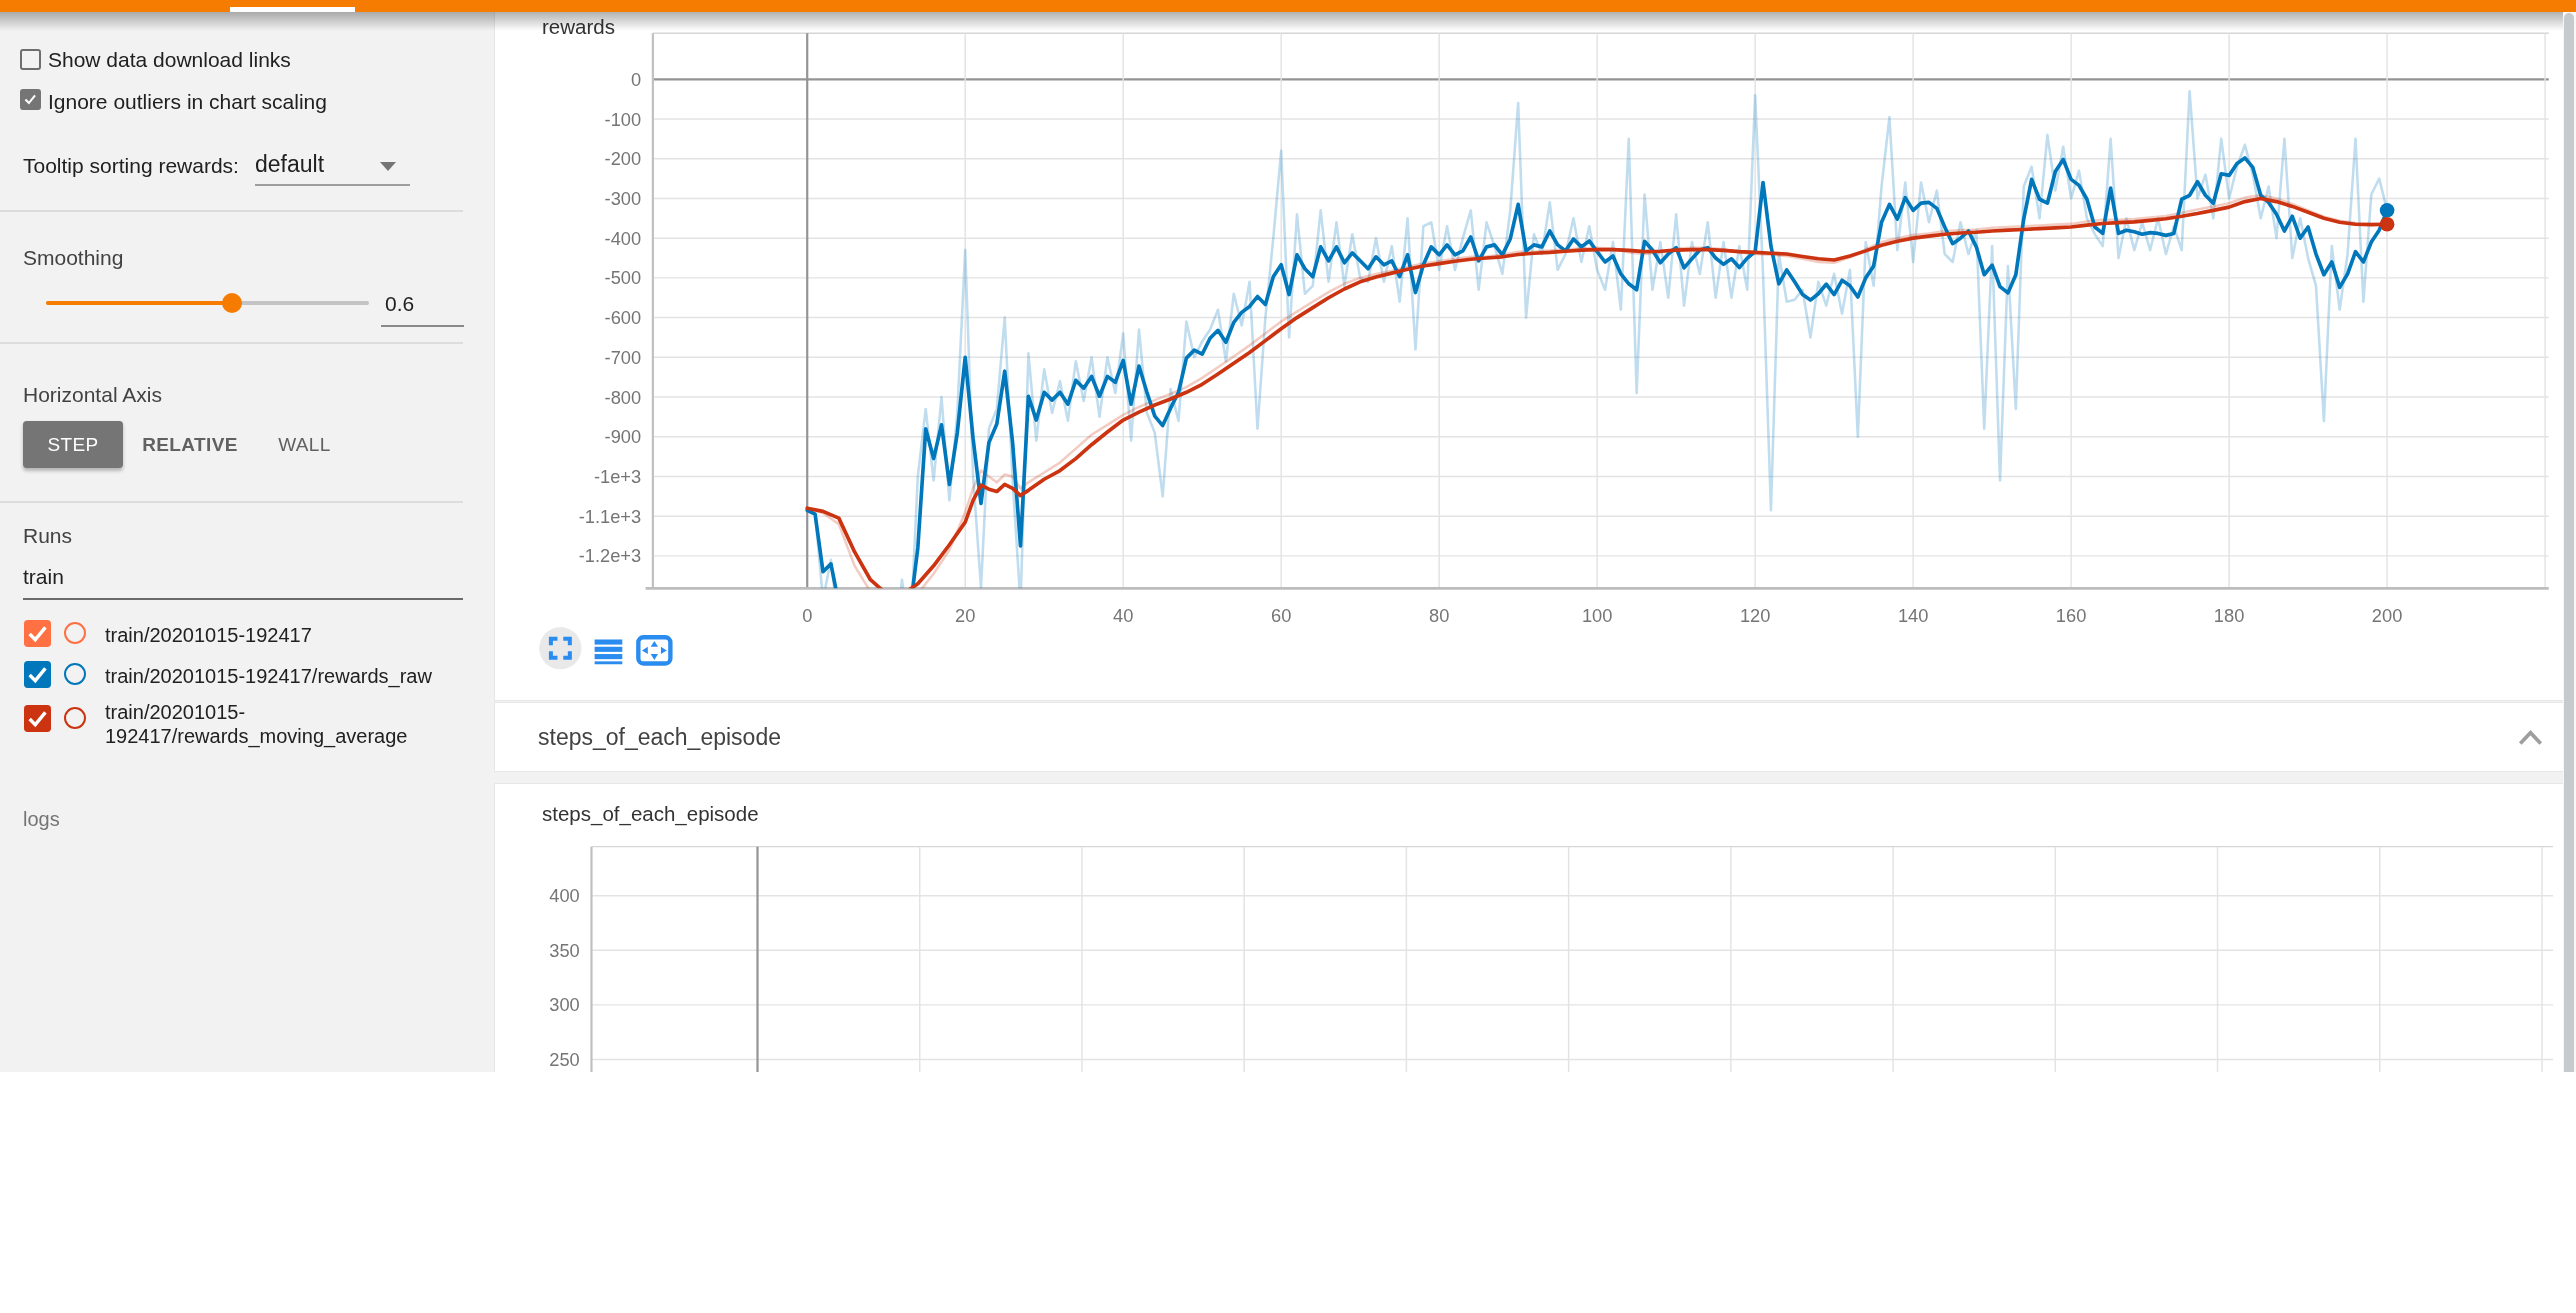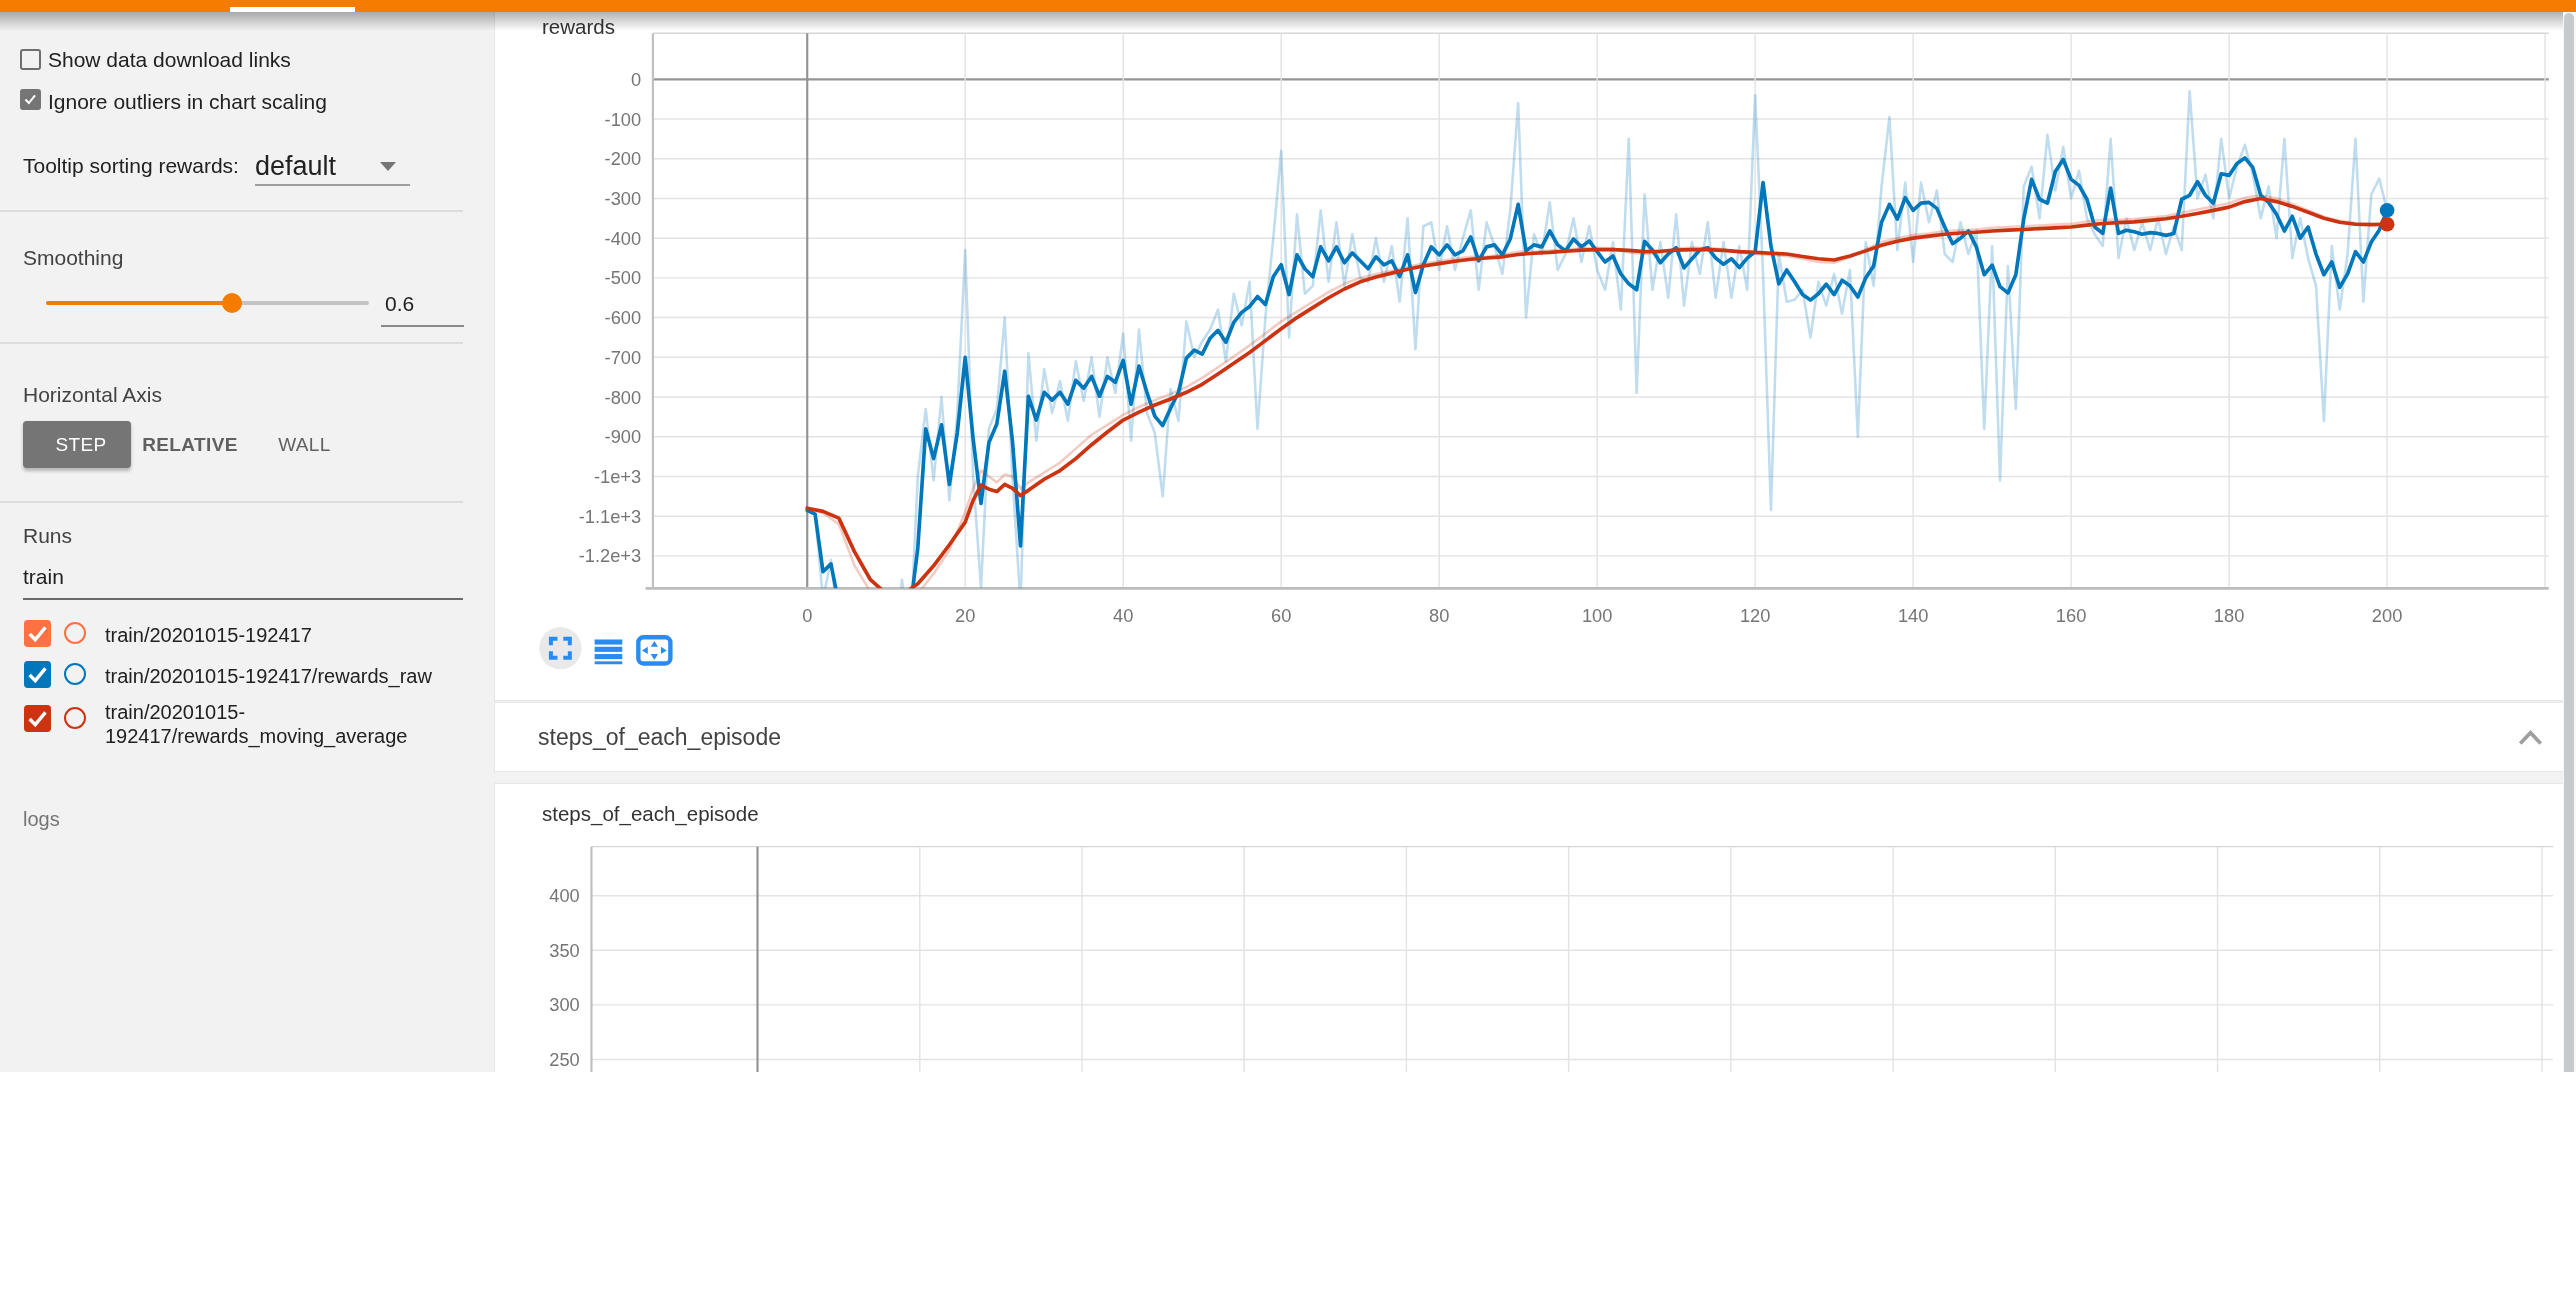--- a/index.html
+++ b/index.html
@@ -18,21 +18,21 @@
     background:linear-gradient(to bottom, rgba(0,0,0,0.30), rgba(0,0,0,0.0));pointer-events:none;}
 
   
   #sidebar{left:0;top:0;width:483px;height:1314px;background:#f2f2f2;z-index:2;}
   .side-label{font-size:21px;color:#424242;}
   .cb-label{font-size:21px;color:#212121;}
   .checkbox{width:20.5px;height:20.5px;border:2.2px solid #6e6e6e;border-radius:2.9px;background:transparent;box-sizing:border-box;}
   .checkbox.checked{background:#757575;border-color:#757575;}
   .checkbox svg{display:block;width:100%;height:100%;}
   .divider{height:1.5px;background:#dcdcdc;}
-  #tooltip-value{font-size:27px;color:#212121;}
+  #tooltip-value{font-size:23px;color:#212121;}
   .caret-down{width:0;height:0;border-left:8px solid transparent;border-right:8px solid transparent;border-top:9.5px solid #757575;}
   .underline{height:1.5px;background:#9e9e9e;}
   #slider-track{height:3.7px;background:#c4c4c4;border-radius:2.2px;}
   #slider-fill{height:3.7px;background:#f57c00;border-radius:2.2px;}
   #slider-knob{width:20px;height:20px;border-radius:50%;background:#f57c00;}
   #smoothing-value{font-size:21px;color:#212121;}
   .axis-btn{display:flex;align-items:center;justify-content:center;font-size:19px;letter-spacing:0.4px;border-radius:3.7px;}
   .axis-btn.selected{background:#757575;color:#ffffff;box-shadow:0 2.2px 3.7px rgba(0,0,0,0.25);}
   .axis-btn.flat{color:#616161;background:transparent;}
   #train-input{font-size:21px;color:#212121;background:transparent;border:none;outline:none;width:410px;padding:0;font-family:"Liberation Sans",sans-serif;}
@@ -97,21 +97,21 @@
     <div class="abs side-label" style="left:23px;top:246px;">Smoothing</div>
     <div class="abs" id="slider-track" style="left:46px;top:301px;width:323px;"></div>
     <div class="abs" id="slider-fill" style="left:46px;top:301px;width:186px;"></div>
     <div class="abs" id="slider-knob" style="left:222px;top:293px;"></div>
     <div class="abs" id="smoothing-value" style="left:385px;top:292px;">0.6</div>
     <div class="abs underline" style="left:381px;top:325px;width:83px;background:#8a8a8a;"></div>
 
     <div class="abs divider" style="left:0;top:342px;width:463px;"></div>
 
     <div class="abs side-label" style="left:23px;top:383px;">Horizontal Axis</div>
-    <div class="abs axis-btn selected" style="left:23px;top:421px;width:100px;height:47px;padding-left:8px;">STEP</div>
+    <div class="abs axis-btn selected" style="left:23px;top:421px;width:100px;height:47px;">STEP</div>
     <div class="abs axis-btn flat" style="left:138px;top:421px;width:104px;height:47px;font-weight:bold;">RELATIVE</div>
     <div class="abs axis-btn flat" style="left:260px;top:421px;width:89px;height:47px;">WALL</div>
 
     <div class="abs divider" style="left:0;top:501px;width:463px;"></div>
 
     <div class="abs side-label" style="left:23px;top:524px;">Runs</div>
     <input class="abs" id="train-input" style="left: 23px; top: 565px;" value="train">
     <div class="abs underline" style="left:23px;top:598px;width:440px;background:#6a6a6a;"></div>
 
     <div class="abs" style="left:0;top:618px;width:483px;">

